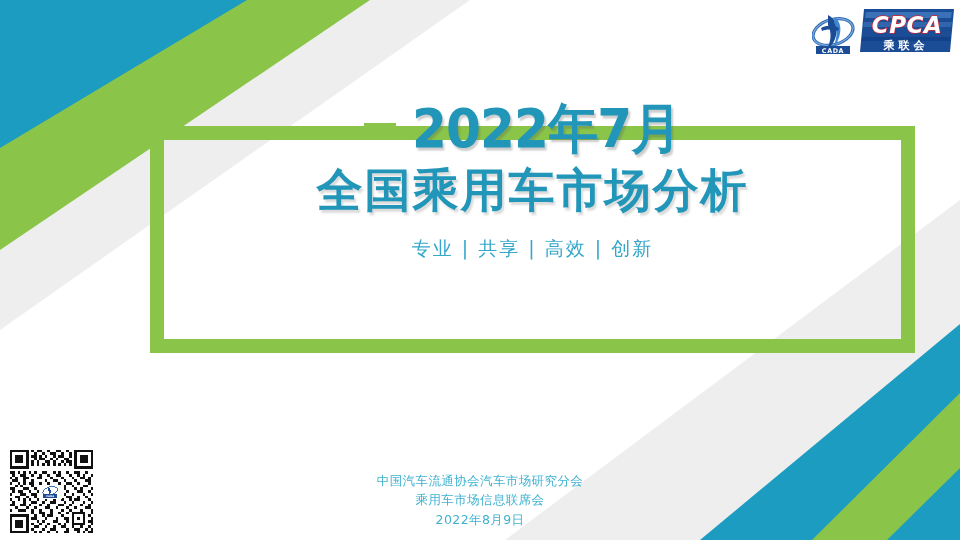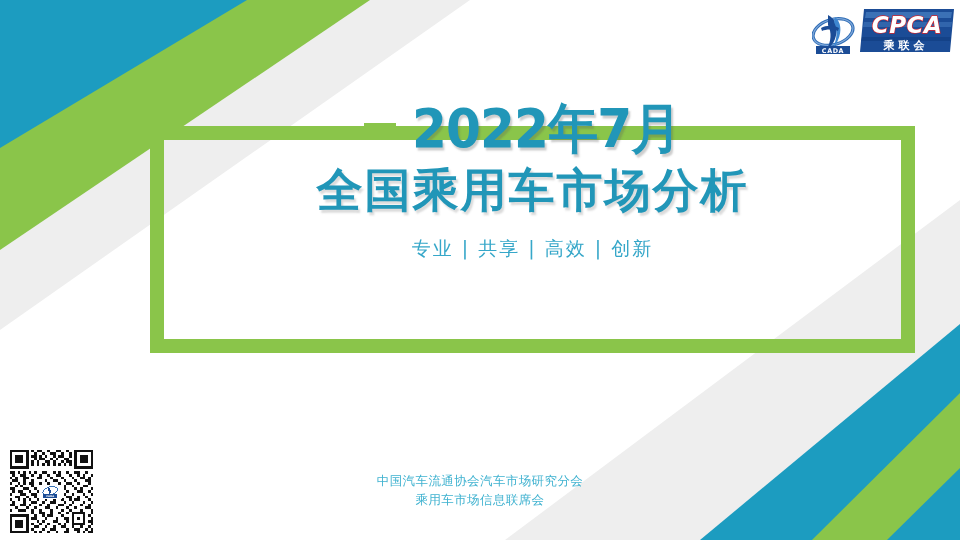--- a/index.html
+++ b/index.html
@@ -159,20 +159,21 @@
     </div>
 
     <div class="main-title">全国乘用车市场分析</div>
 
     <div class="subtitle">专业 | 共享 | 高效 | 创新</div>
   </div>
 
   <div class="footer">
     <div>中国汽车流通协会汽车市场研究分会</div>
     <div>乘用车市场信息联席会</div>
+    <div>2022年8月9日</div>
   </div>
 
   <svg class="logo" viewBox="0 0 142 52" width="142" height="52">
 
     <g>
       <ellipse cx="21" cy="26" rx="20.5" ry="12.5" fill="none" stroke="#2E6CB5" stroke-width="3.2" transform="rotate(-17 21 26)"></ellipse>
       <ellipse cx="21" cy="26" rx="20.5" ry="12.5" fill="none" stroke="#7FA8DA" stroke-width="1.2" transform="rotate(-17 21 26)"></ellipse>
       <path d="M16 9 C24 13, 27 22, 23 33 C21 38, 18 41, 15 43 C19 35, 20 27, 16 19 Z" fill="#1B4C96"></path>
       <path d="M23 11 C29 16, 30 25, 26 34 C25 37, 23 40, 21 42 C25 33, 26 24, 22 16 Z" fill="#3E87D0"></path>
       <path d="M9 22 C14 19, 22 19, 27 22 L26 25 C21 23, 14 23, 10 25 Z" fill="#1B4C96"></path>

